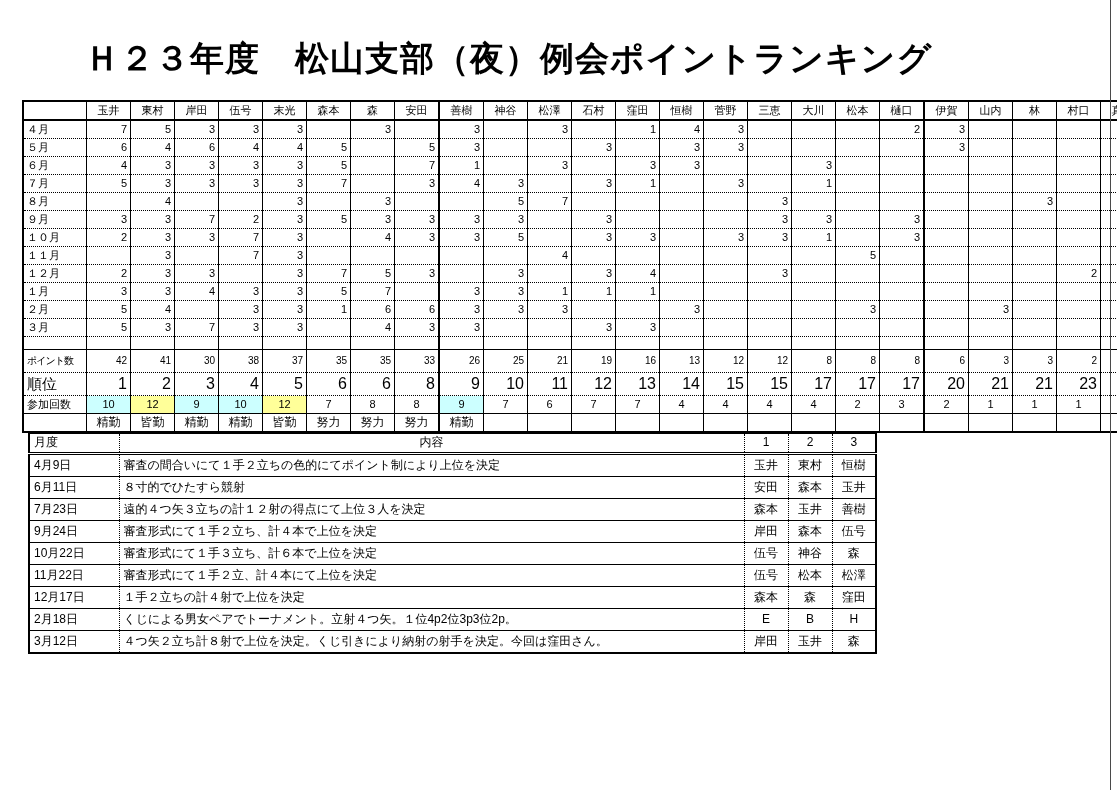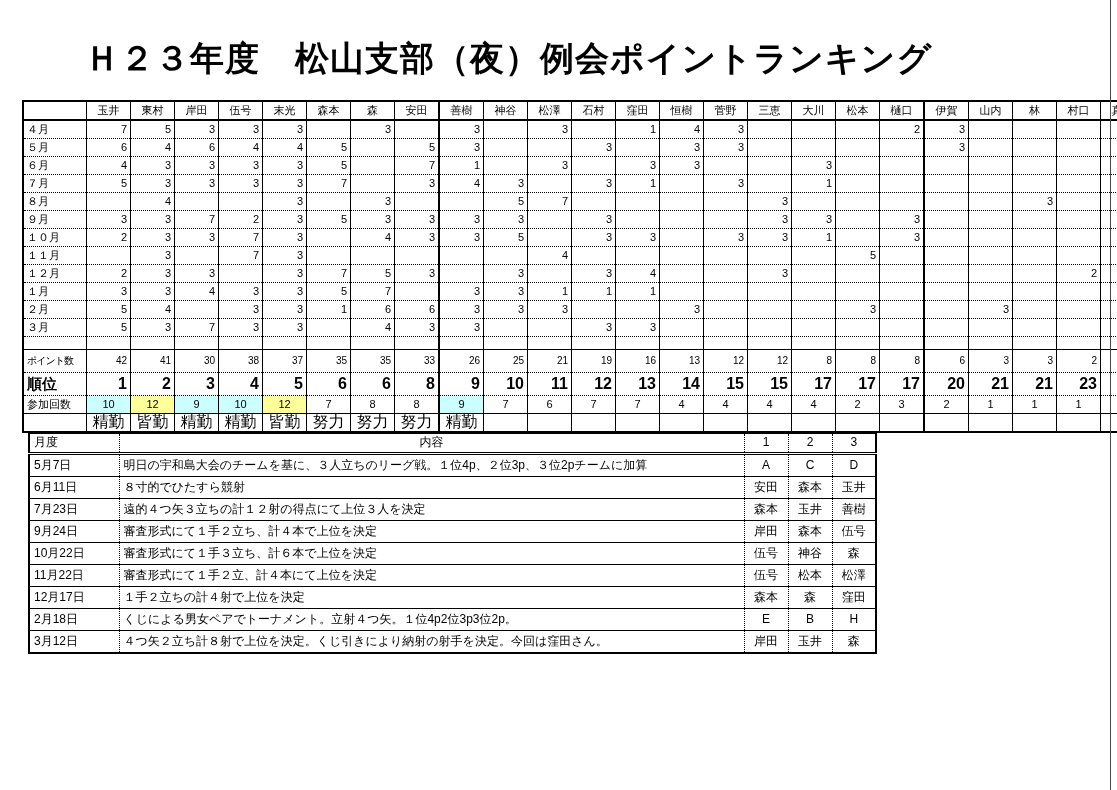--- a/index.html
+++ b/index.html
@@ -17,25 +17,25 @@
   table.rank .name-col{width:37px;text-align:center;}
   table.rank .total-col{text-align:right;}
   table.rank thead th{border-bottom:2px solid #000;text-align:center;}
   table.rank td.num{text-align:right;}
   .pb{border-left:2px solid #000 !important;}
   tr.mrow td,tr.mrow th{border-top:1px dotted #000;}
   tr.erow td,tr.erow th{border-top:1px dotted #000;height:12px;}
   tr.prow td,tr.prow th{border-top:1px solid #000;height:22px;font-size:10px;}
   tr.prow th{font-size:10px;letter-spacing:-1px;}
   tr.prow td.grand{font-weight:bold;font-size:15px;}
-  tr.krow td,tr.krow th{border-top:1px dotted #000;height:22px;font-size:16px;font-weight:bold;}
+  tr.krow td,tr.krow th{border-top:1px dotted #000;height:22px;font-size:16px;}
   tr.krow th{font-size:15px;}
   tr.arow td,tr.arow th{border-top:1px dotted #000;}
   tr.arow td{text-align:center;}
-  tr.wrow td,tr.wrow th{border-top:1px solid #000;font-size:16px;text-align:center;}
+  tr.wrow td,tr.wrow th{border-top:1px solid #000;font-size:12px;text-align:center;}
   .hl-c{background:#ccffff;}
   .hl-y{background:#ffff99;}
   
   #sched-wrap{position:absolute;left:28px;top:432px;border-radius:21px;}
   table.sched{border-collapse:collapse;table-layout:fixed;width:847px;border:2px solid #000;}
   table.sched th,table.sched td{border-left:1px dotted #000;font-size:12px;font-weight:normal;
       height:21px;line-height:1.1;padding:0 4px;white-space:nowrap;overflow:hidden;}
   table.sched th:first-child,table.sched td:first-child{border-left:none;}
   table.sched thead th{border-bottom:3px double #000;height:18px;}
   table.sched thead th.h-month{text-align:left;}
@@ -579,25 +579,25 @@
         <tr>
           <th class="h-month">月度</th>
           <th class="h-content">内容</th>
           <th class="h-rank">1</th>
           <th class="h-rank">2</th>
           <th class="h-rank">3</th>
         </tr>
       </thead>
       <tbody id="sched-body">
           <tr class="">
-            <th class="date">5月7日</th>
-            <td class="content">明日の宇和島大会のチームを基に、３人立ちのリーグ戦。１位4p、２位3p、３位2pチームに加算</td>
-            <td class="winner">A</td>
-            <td class="winner">C</td>
-            <td class="winner">D</td>
+            <th class="date">4月9日</th>
+            <td class="content">審査の間合いにて１手２立ちの色的にてポイント制により上位を決定</td>
+            <td class="winner">玉井</td>
+            <td class="winner">東村</td>
+            <td class="winner">恒樹</td>
           </tr>
           <tr class="">
             <th class="date">6月11日</th>
             <td class="content">８寸的でひたすら競射</td>
             <td class="winner">安田</td>
             <td class="winner">森本</td>
             <td class="winner">玉井</td>
           </tr>
           <tr class="">
             <th class="date">7月23日</th>

